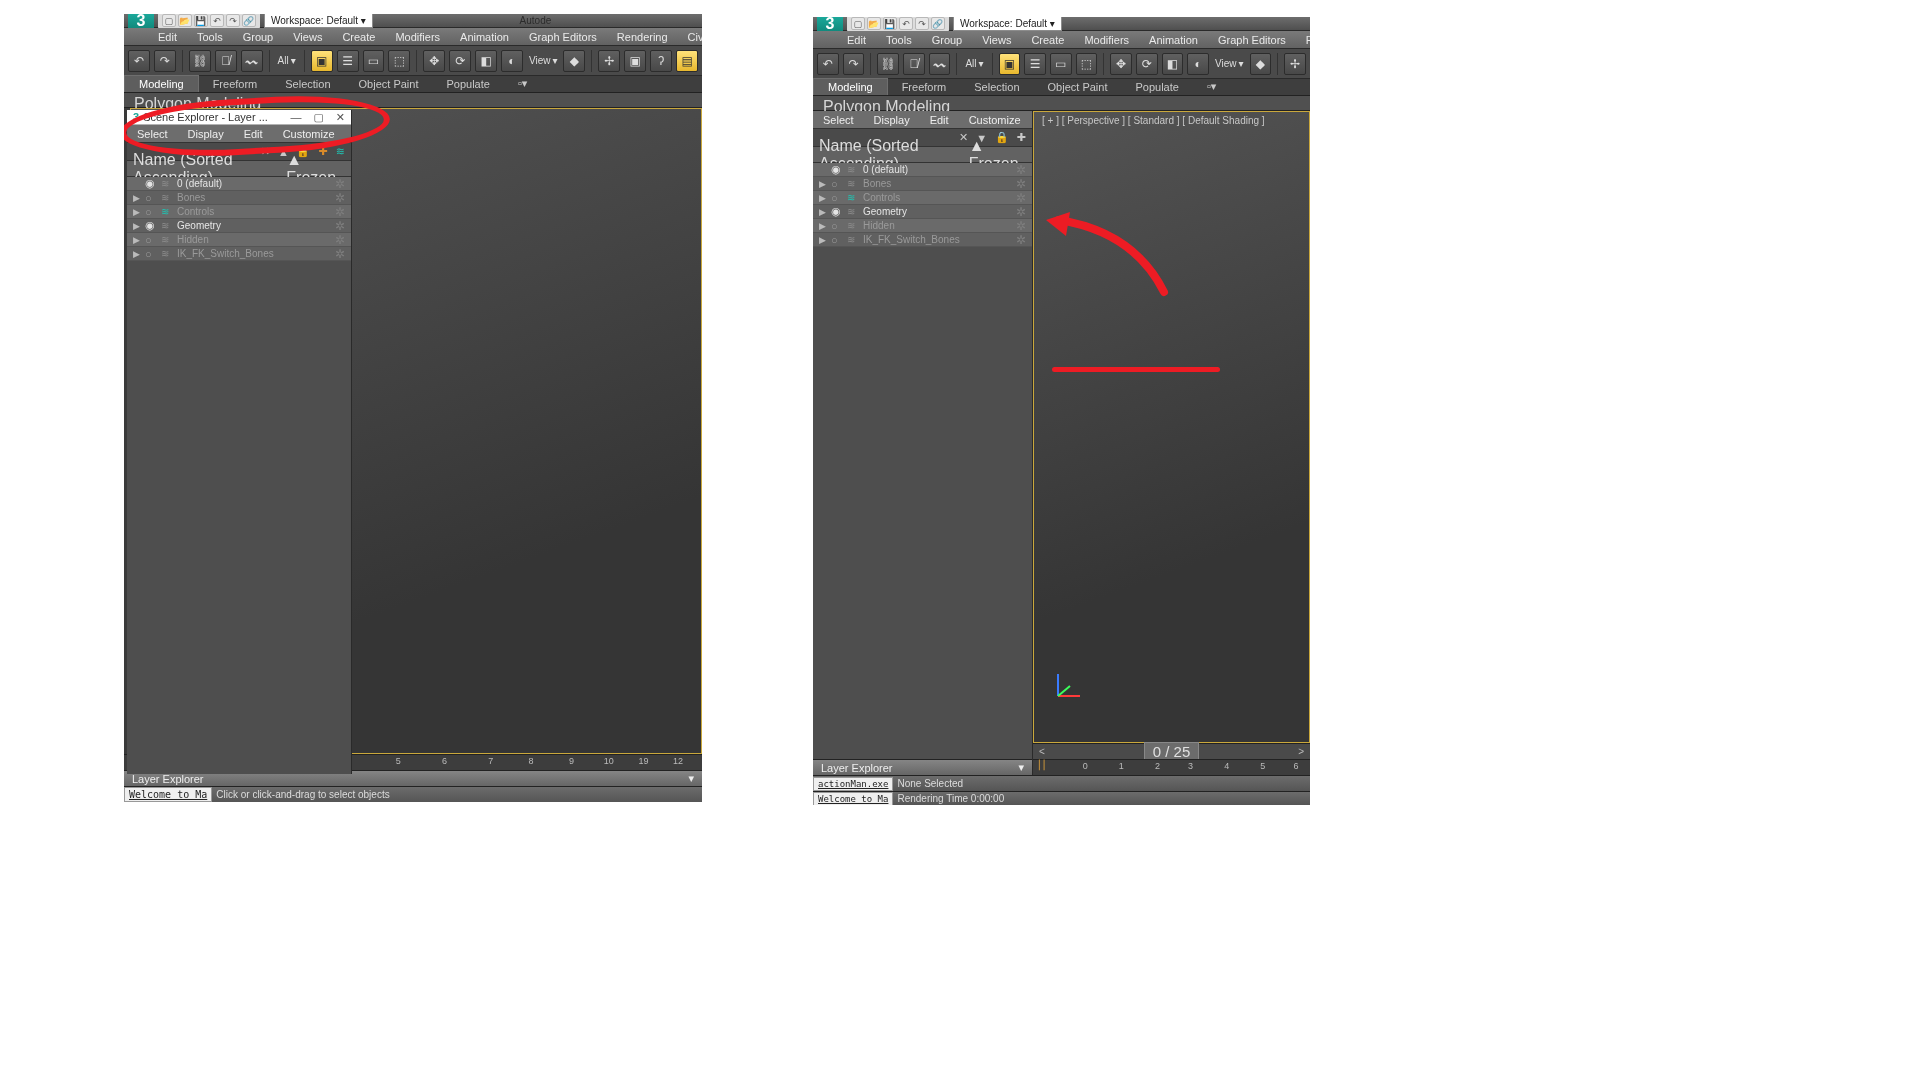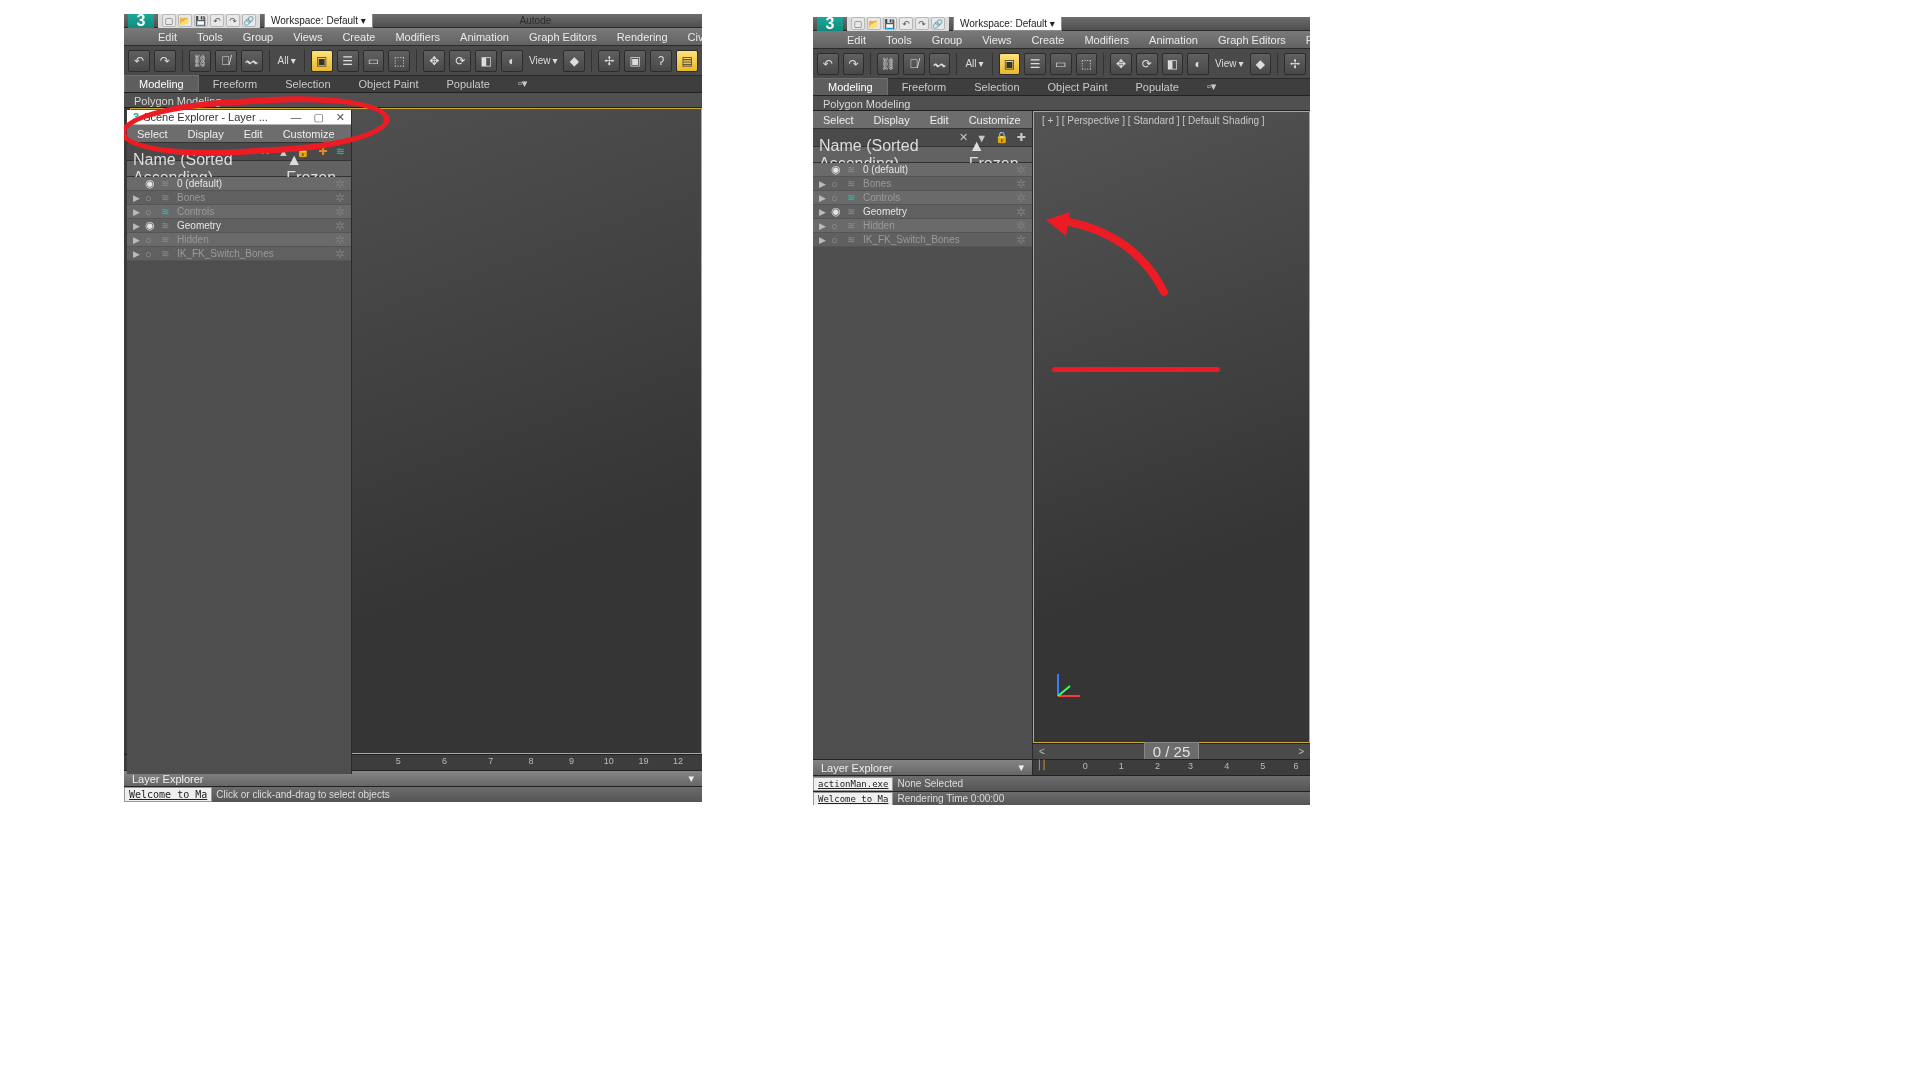--- a/index.html
+++ b/index.html
@@ -25,21 +25,21 @@
   .toolbar { height:30px; background:#4a4a4a; border-bottom:1px solid #2a2a2a; display:flex; align-items:center; padding:0 4px; gap:4px; }
   .tbtn { width:22px; height:22px; background:linear-gradient(#606060,#484848); border:1px solid #2c2c2c; border-radius:2px; display:flex; align-items:center; justify-content:center; color:#ddd; font-size:12px; }
   .tbtn-sel { background:linear-gradient(#ffe27a,#e8b82e); color:#333; }
   .tsep { width:1px; height:22px; background:#333; margin:0 2px; }
   .tfilter { font-size:10px; color:#ddd; padding:0 2px; display:flex; align-items:center; gap:2px; }
 
   
   .ribbontabs { height:17px; background:#3e3e3e; display:flex; align-items:end; font-size:11px; color:#c9c9c9; border-bottom:1px solid #222; }
   .ribbontabs span { padding:2px 14px; }
   .ribbontabs .act { background:#5e5e5e; color:#fff; border:1px solid #6e6e6e; border-bottom:none;padding-left:14px; }
-  .subribbon { height:15px; background:#505050; font-size:11px; color:#d6d6d6; padding:2px 10px; border-bottom:1px solid #222; }
+  .subribbon { height:15px; background:#505050; font-size:16px; color:#d6d6d6; padding:2px 10px; border-bottom:1px solid #222; }
 
   
   .body-row { flex:1; display:flex; min-height:0; }
   .viewport { flex:1; background:linear-gradient(160deg,#545454,#353535 70%); border:1px solid #caa83c; margin:0; position:relative; }
   .vp-label { position:absolute; top:3px; left:8px; font-size:10px; color:#c8c8c8; }
   .vp-gizmo { position:absolute; left:18px; bottom:40px; }
 
   
   .timeslider { height:16px; background:#4a4a4a; border-top:1px solid #222; display:flex; align-items:center; font-size:10px; color:#bbb; position:relative; }
   .slider-btn { background:#6c6c6c; border:1px solid #888; padding:0 8px; margin:0 auto; font-size:15px; color:#e0e0e0; }

